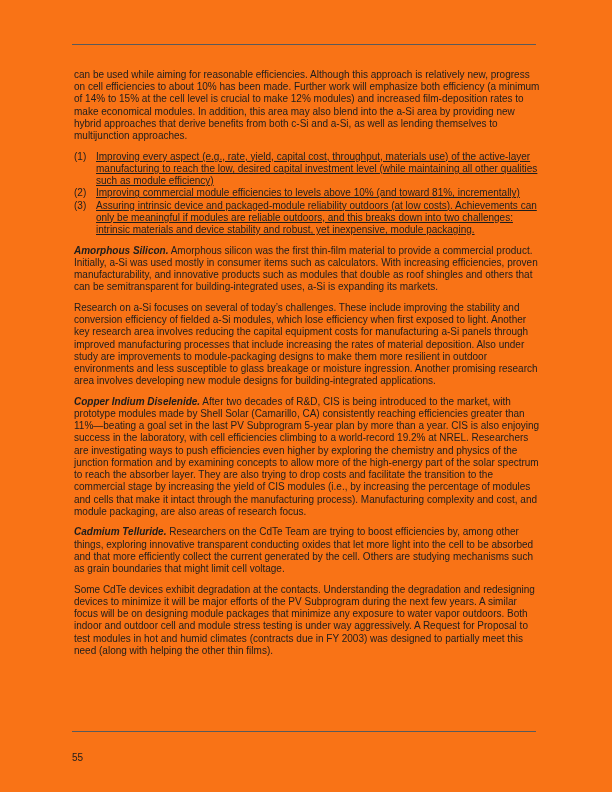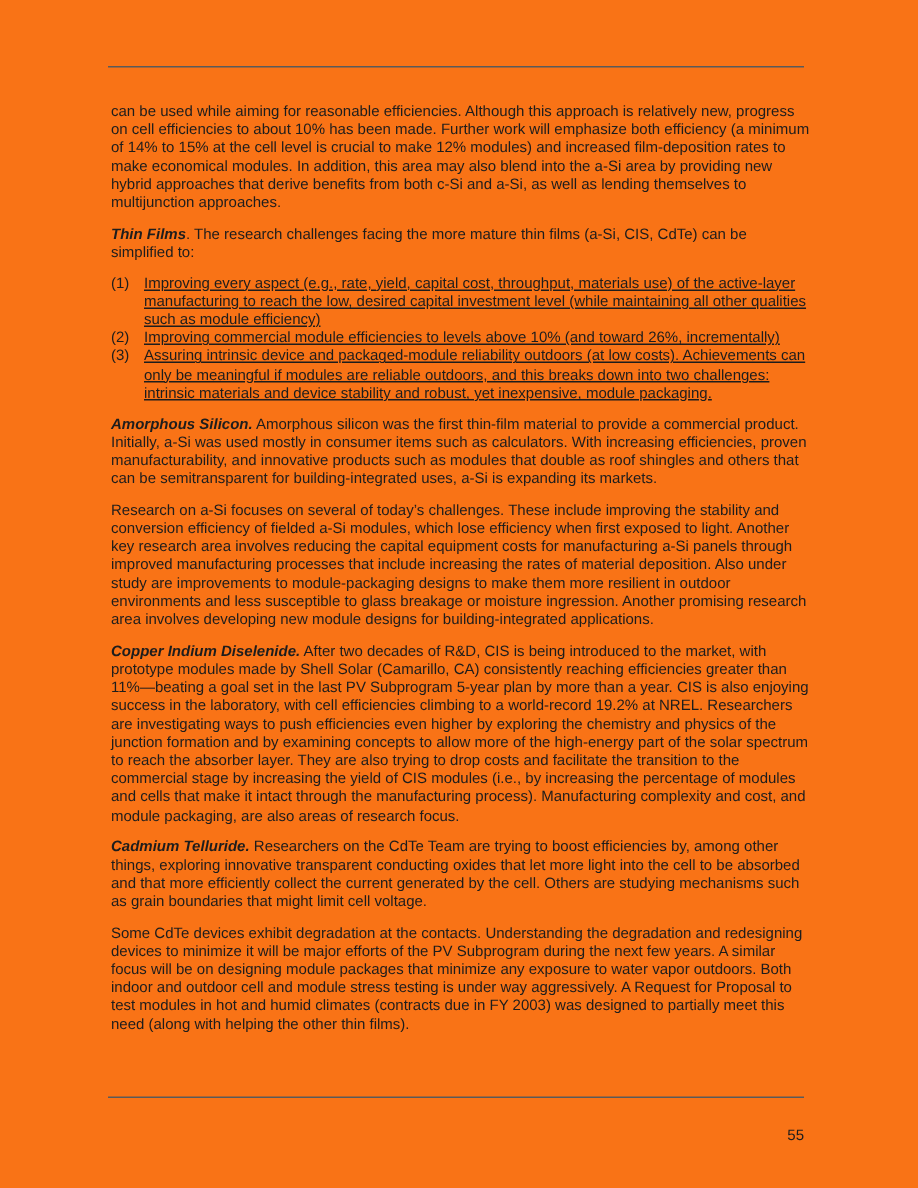--- a/index.html
+++ b/index.html
@@ -72,46 +72,45 @@
     font-size: 7.6px;
     font-weight: bold;
     font-style: italic;
     color: #222222;
   }
   .page-number {
     position: absolute;
     left: 72px;
     top: 752px;
     width: 464px;
-    text-align: right;
+    text-align: left;
     font-size: 10px;
     color: #1d1d1d;
   }
 </style>
 </head>
 <body>
 
 <div class="page">
 
   <div class="header-rule"></div>
 
   <main class="content">
 
     <p><span class="lead"></span><span>can be used while aiming for reasonable efficiencies. Although this approach is relatively new, progress on cell efficiencies to about 10% has been made. Further work will emphasize both efficiency (a minimum of 14% to 15% at the cell level is crucial to make 12% modules) and increased film-deposition rates to make economical modules. In addition, this area may also blend into the a-Si area by providing new hybrid approaches that derive benefits from both c-Si and a-Si, as well as lending themselves to multijunction approaches.</span></p>
 
-    <p><span class="lead">Thin Films</span><span>. The research challenges facing the more mature thin films (a-Si, CIS, CdTe) can be simplified to:</span></p>
 
     <div class="numbered-list">
       <div class="list-item">
         <span class="num">(1)</span>
         <span class="item-text">Improving every aspect (e.g., rate, yield, capital cost, throughput, materials use) of the active-layer manufacturing to reach the low, desired capital investment level (while maintaining all other qualities such as module efficiency)</span>
       </div>
       <div class="list-item">
         <span class="num">(2)</span>
-        <span class="item-text">Improving commercial module efficiencies to levels above 10% (and toward 26%, incrementally)</span>
+        <span class="item-text">Improving commercial module efficiencies to levels above 10% (and toward 81%, incrementally)</span>
       </div>
       <div class="list-item">
         <span class="num">(3)</span>
         <span class="item-text">Assuring intrinsic device and packaged-module reliability outdoors (at low costs). Achievements can only be meaningful if modules are reliable outdoors, and this breaks down into two challenges: intrinsic materials and device stability and robust, yet inexpensive, module packaging.</span>
       </div>
     </div>
 
     <p><span class="lead">Amorphous Silicon.</span><span> Amorphous silicon was the first thin-film material to provide a commercial product. Initially, a-Si was used mostly in consumer items such as calculators. With increasing efficiencies, proven manufacturability, and innovative products such as modules that double as roof shingles and others that can be semitransparent for building-integrated uses, a-Si is expanding its markets.</span></p>
 
     <p><span class="lead"></span><span>Research on a-Si focuses on several of today’s challenges. These include improving the stability and conversion efficiency of fielded a-Si modules, which lose efficiency when first exposed to light. Another key research area involves reducing the capital equipment costs for manufacturing a-Si panels through improved manufacturing processes that include increasing the rates of material deposition. Also under study are improvements to module-packaging designs to make them more resilient in outdoor environments and less susceptible to glass breakage or moisture ingression. Another promising research area involves developing new module designs for building-integrated applications.</span></p>

